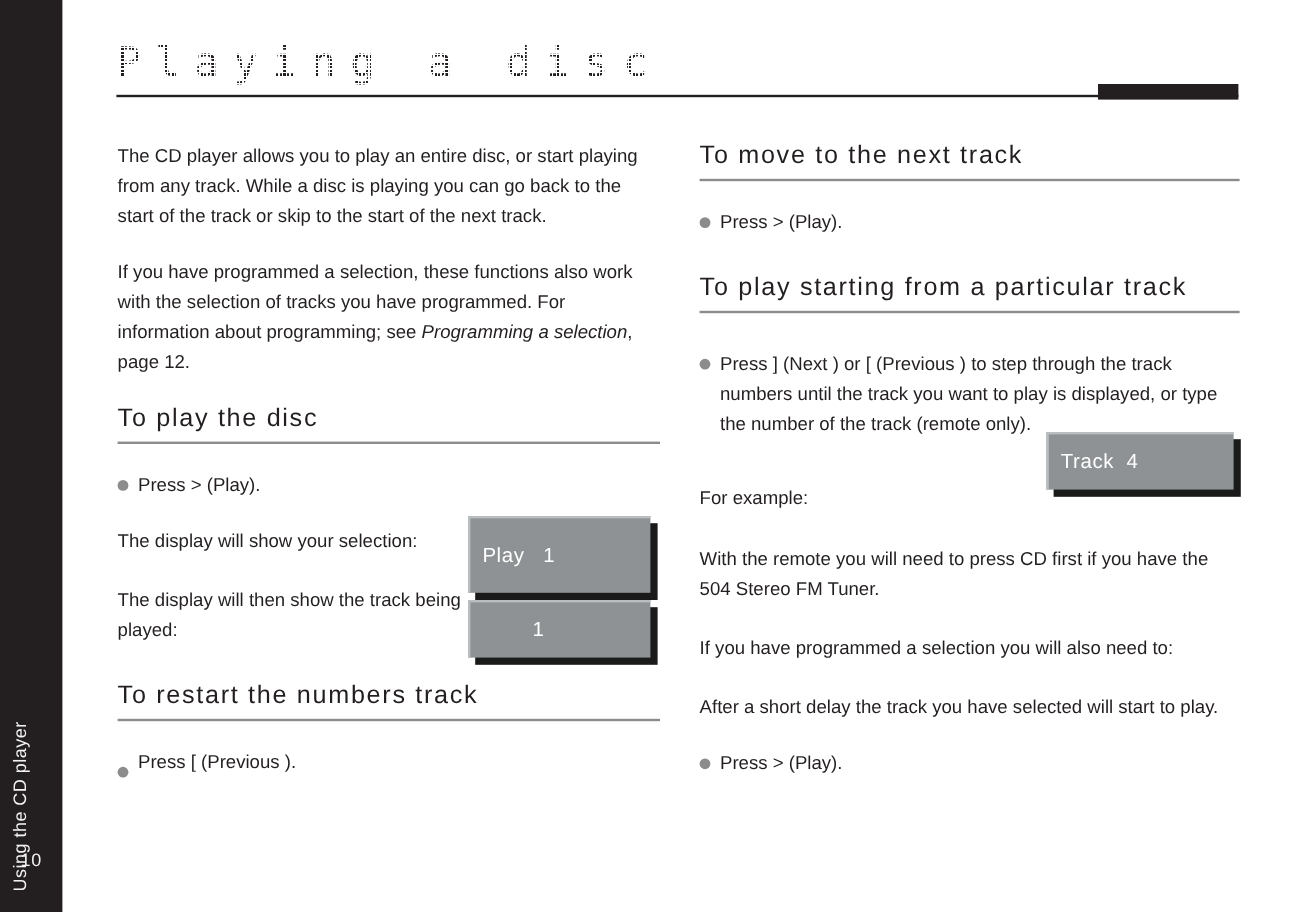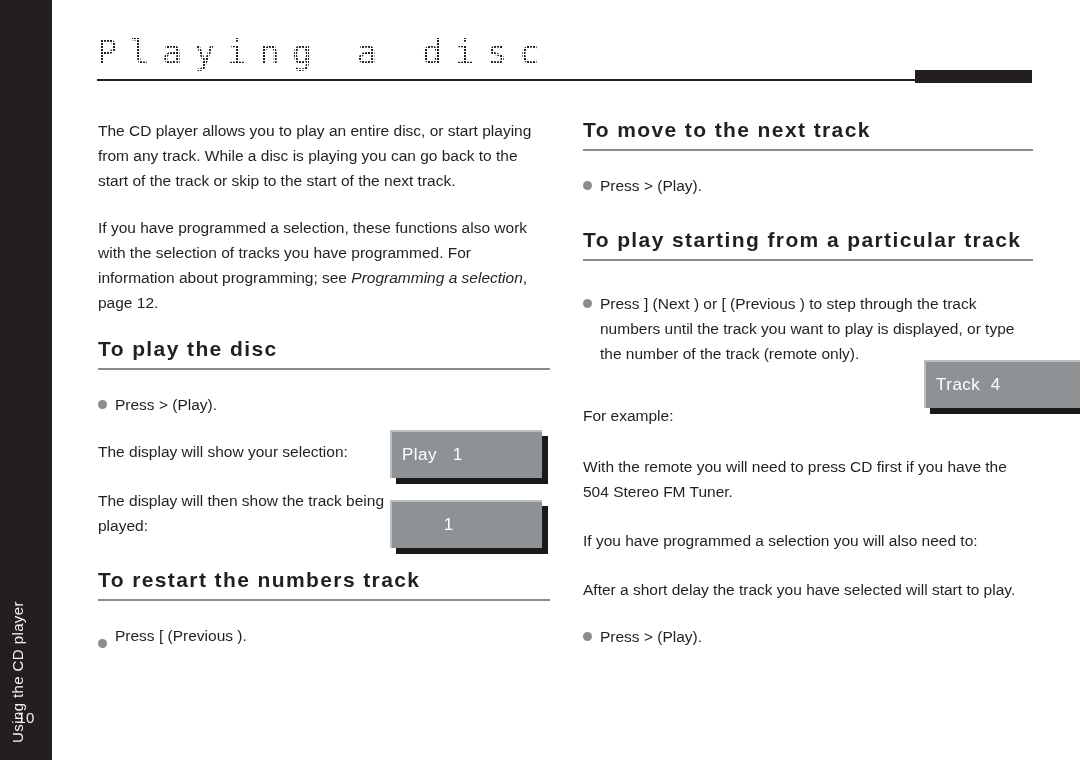--- a/index.html
+++ b/index.html
@@ -113,21 +113,21 @@
     font-size: 15.5px;
     line-height: 25px;
     color: #231f20;
   }
   .ital { font-style: italic; }
 
   h2.section {
     margin: 0;
     padding: 0 0 7px 0;
     font-size: 21px;
-    font-weight: bold;
+    font-weight: normal;
     letter-spacing: 1.4px;
     color: #231f20;
     border-bottom: 2px solid #8c8c8c;
   }
   h2.section.spaced-top { margin-top: 30px; }
 
   .bullet-row {
     display: flex;
     align-items: flex-start;
     font-size: 15.5px;
@@ -153,23 +153,23 @@
     box-shadow: 6px 6px 0 0 #1a1a1a;
     color: #ffffff;
     font-size: 17px;
     letter-spacing: 0.5px;
     display: flex;
     align-items: center;
     box-sizing: border-box;
   }
   .lcd-text { padding-left: 10px; white-space: pre; }
 
-  #lcd-play  { left: 390px; top: 430px; width: 152px; height: 48px; }
+  #lcd-play  { left: 390px; top: 430px; width: 152px; height: 64px; }
   #lcd-track { left: 390px; top: 500px; width: 152px; height: 48px; }
-  #lcd-track4{ left: 924px; top: 360px; width: 156px; height: 48px; }
+  #lcd-track4{ left: 872px; top: 360px; width: 156px; height: 48px; }
 </style>
 </head>
 <body>
 
 <div class="sidebar">
   <div class="sidebar-label">Using the CD player</div>
   <div class="sidebar-page">10</div>
 </div>
 
 <div class="page-title"><span>Playing a disc</span></div>

